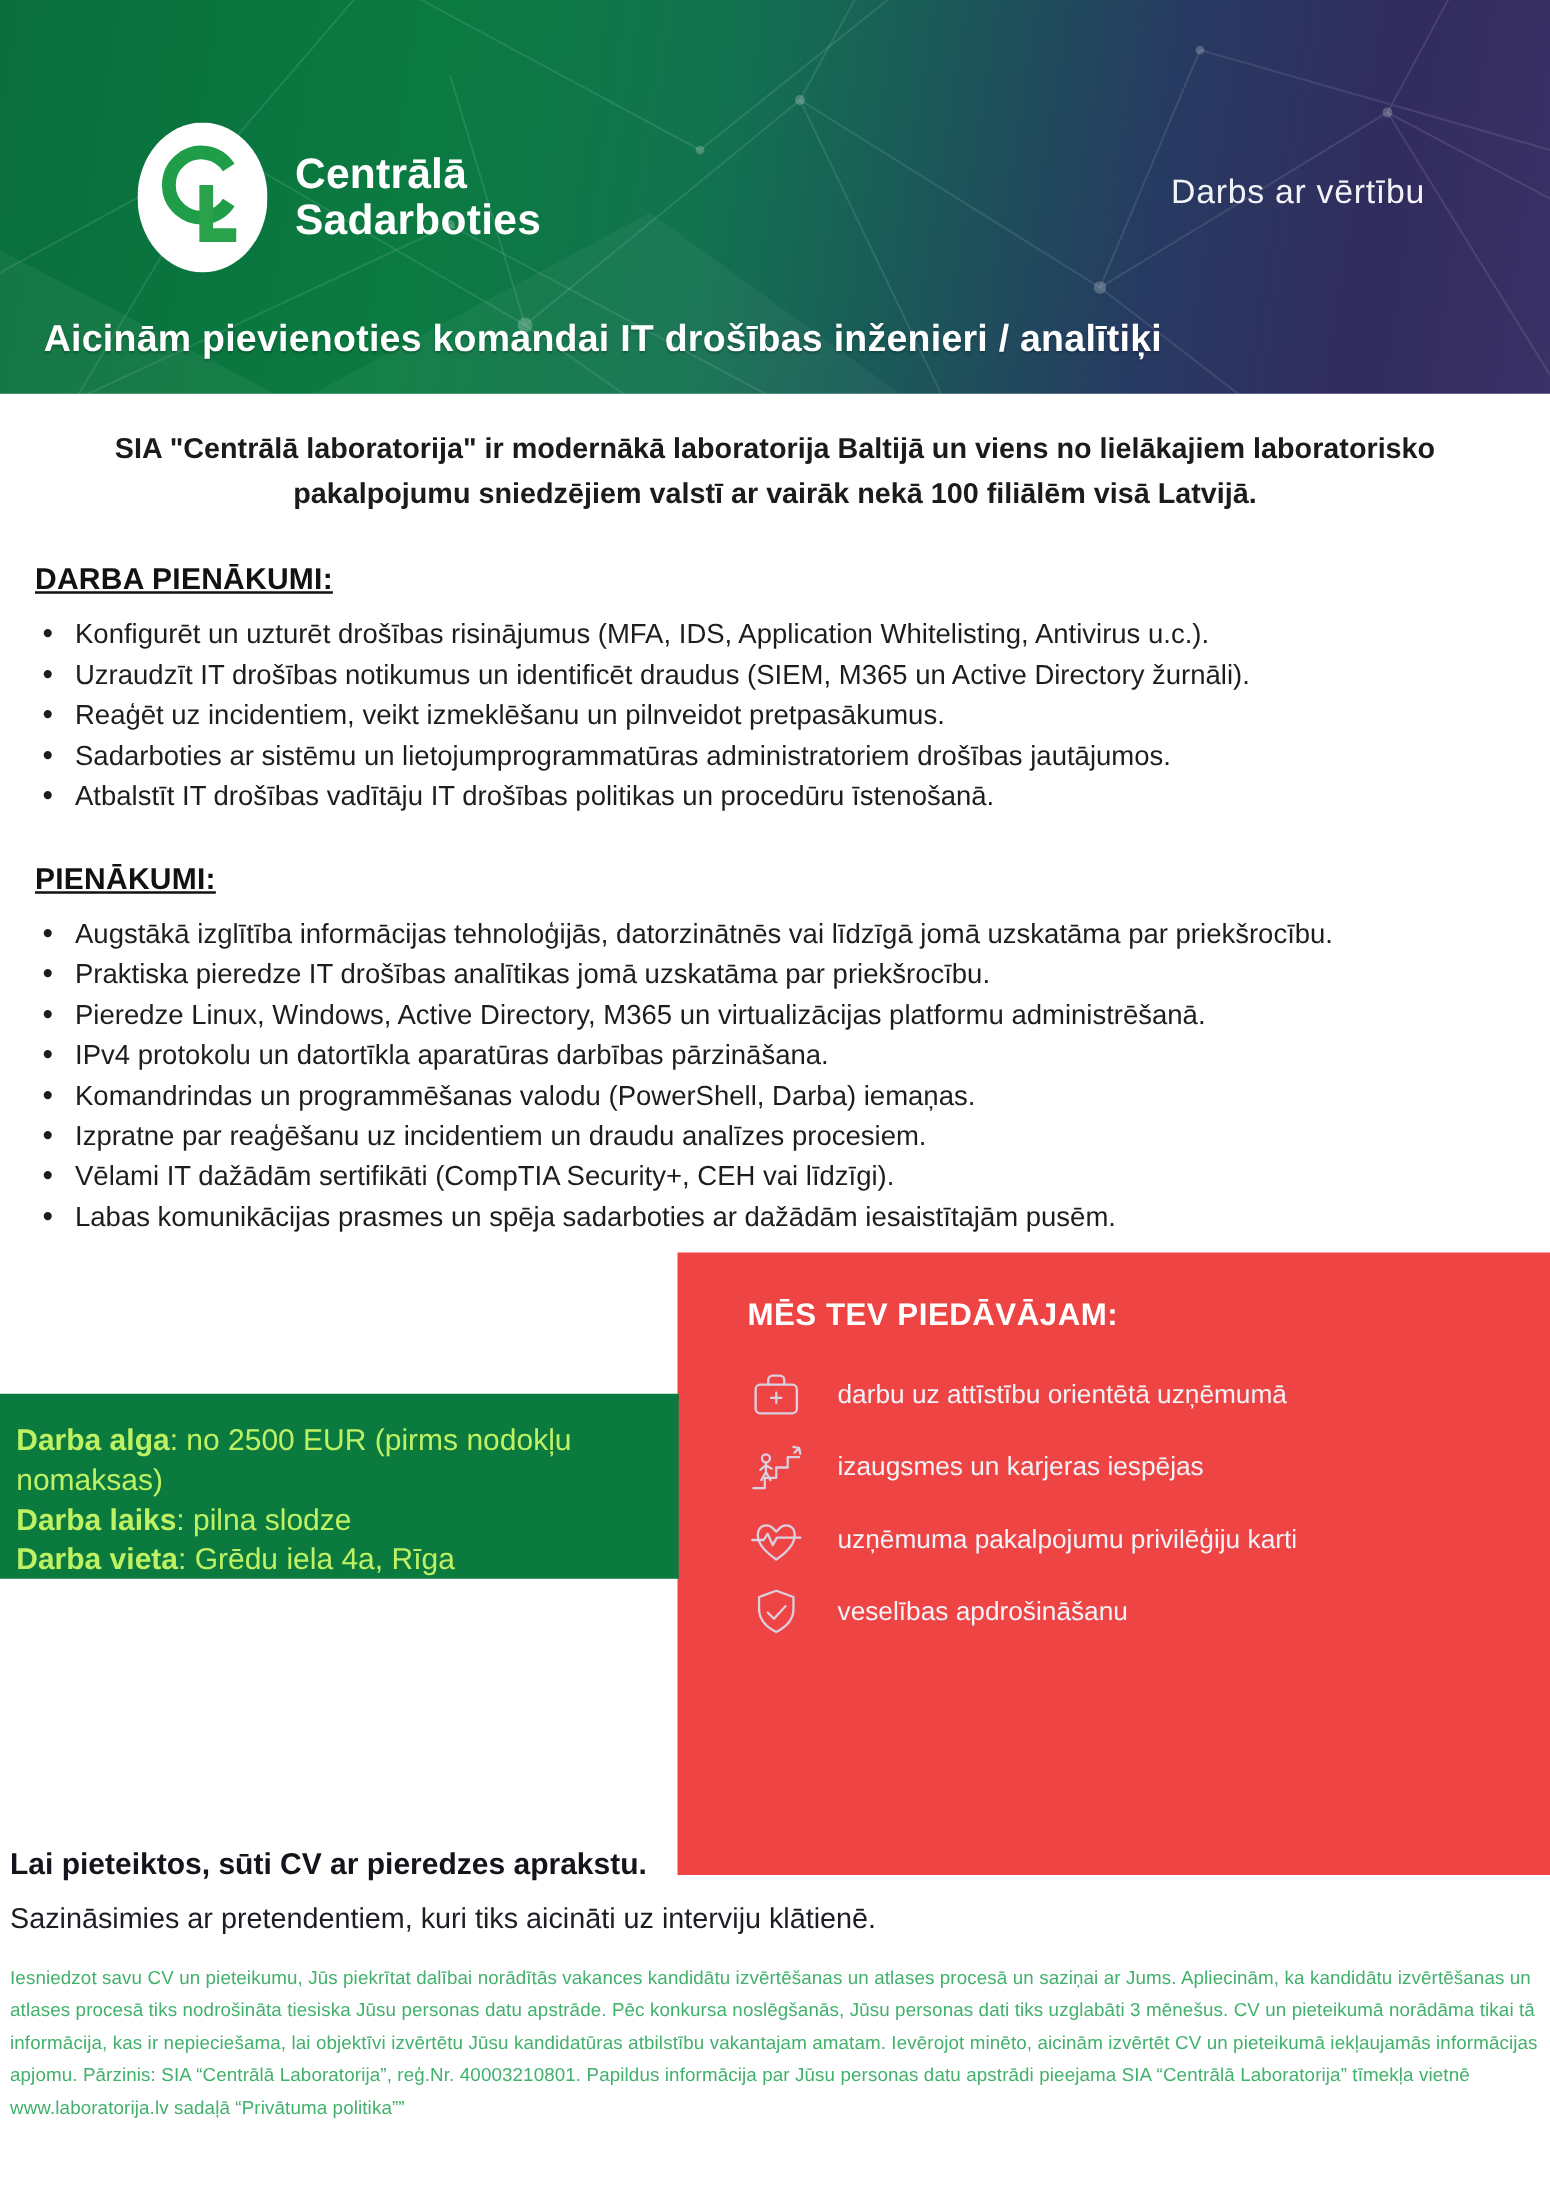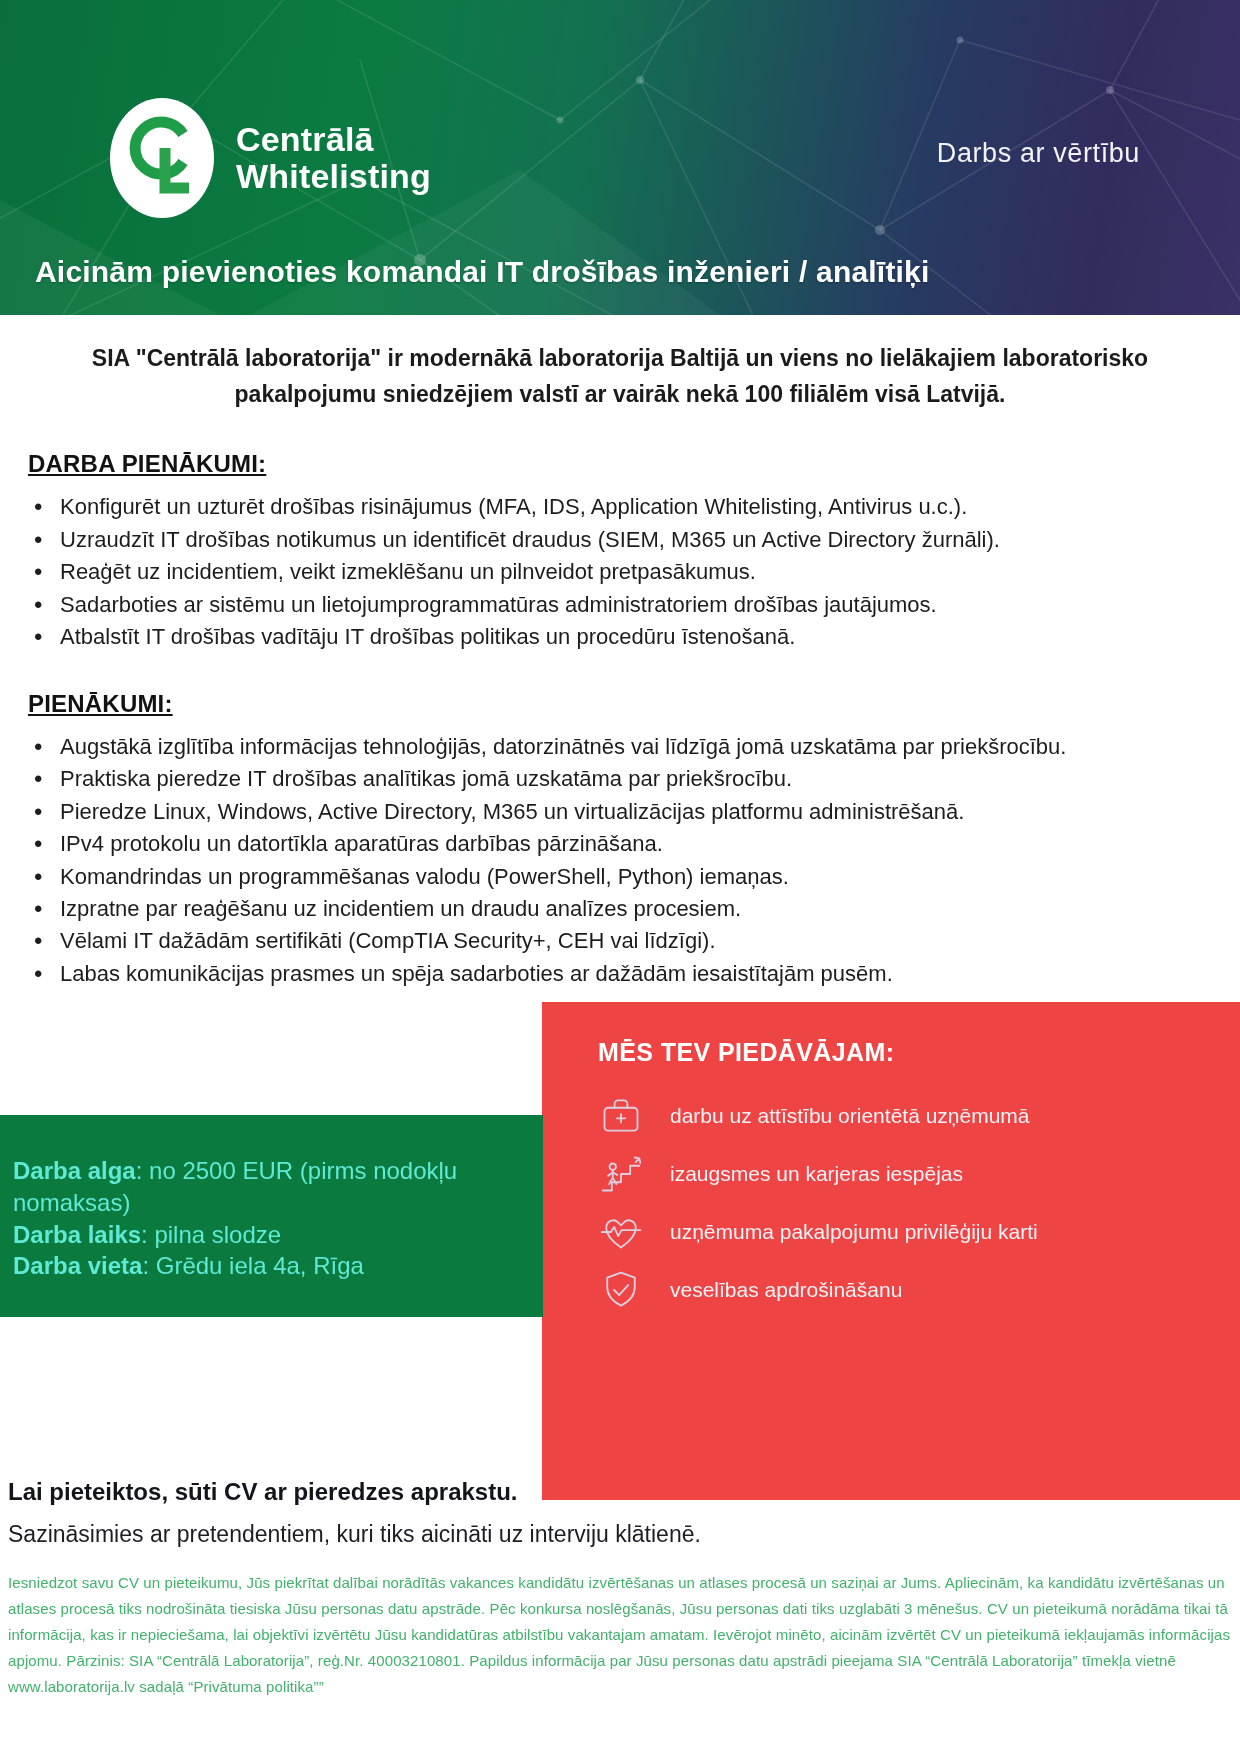--- a/index.html
+++ b/index.html
@@ -56,22 +56,22 @@
   }
   .offer-heading {
     font-size: 25px; font-weight: 800; color: #ffffff; letter-spacing: .4px; margin-bottom: 26px;
   }
   .offer-row { display: flex; align-items: center; gap: 26px; margin-bottom: 12px; }
   .oicon { width: 46px; height: 46px; flex: 0 0 46px; display: flex; align-items: center; justify-content: center; }
   .oicon svg { width: 44px; height: 44px; stroke: #d9dcee; fill: none; stroke-width: 2; stroke-linecap: round; stroke-linejoin: round; opacity: .92; }
   .offer-label { font-size: 21px; line-height: 1.25; }
 
   .details-box {
-    position: absolute; top: 113px; left: 0; width: 543px; height: 202px;
-    background: #0b7a3f; color: #5eead4; padding: 40px 18px 0 13px;
+    position: absolute; top: 113px; left: 0; width: 543px; height: 148px;
+    background: #0b7a3f; color: #bef264; padding: 22px 18px 0 13px;
     font-size: 24px; line-height: 1.32;
   }
   .details-box b { font-weight: 700; }
 
   
   .cta-bold { margin: 34px 20px 0 8px; font-size: 24px; font-weight: 800; color: #14141c; }
   .cta-regular { margin: 15px 20px 0 8px; font-size: 23px; color: #1d1d24; }
   .legal {
     margin: 22px 6px 0 8px; color: #41b16c;
     font-size: 15px; line-height: 1.72; letter-spacing: .1px;
@@ -106,21 +106,21 @@
     </svg>
 
     <div class="brand">
       <svg class="logo-mark" viewBox="0 0 104 120">
         <ellipse cx="52" cy="60" rx="52" ry="60" fill="#ffffff"></ellipse>
         <path d="M73 36 A26 26 0 1 0 73 64" stroke="#1f9d49" stroke-width="11" fill="none" stroke-linecap="butt"></path>
         <path d="M55 50 V90 H79" stroke="#2aa14b" stroke-width="11" fill="none" stroke-linecap="butt"></path>
       </svg>
       <div class="brand-name">
         <span>Centrālā</span>
-        <span>Whitelisting</span>
+        <span>Sadarboties</span>
       </div>
     </div>
 
     <div class="tagline">Darbs ar vērtību</div>
     <h1 class="hero-title">Aicinām pievienoties komandai IT drošības inženieri / analītiķi</h1>
   </header>
 
   <main>
 
     <p class="intro">SIA "Centrālā laboratorija" ir modernākā laboratorija Baltijā un viens no lielākajiem laboratorisko pakalpojumu sniedzējiem valstī ar vairāk nekā 100 filiālēm visā Latvijā.</p>
@@ -133,21 +133,21 @@
       <li>Sadarboties ar sistēmu un lietojumprogrammatūras administratoriem drošības jautājumos.</li>
       <li>Atbalstīt IT drošības vadītāju IT drošības politikas un procedūru īstenošanā.</li>
     </ul>
 
     <h2 class="section-heading">PIENĀKUMI:</h2>
     <ul class="bullets">
       <li>Augstākā izglītība informācijas tehnoloģijās, datorzinātnēs vai līdzīgā jomā uzskatāma par priekšrocību.</li>
       <li>Praktiska pieredze IT drošības analītikas jomā uzskatāma par priekšrocību.</li>
       <li>Pieredze Linux, Windows, Active Directory, M365 un virtualizācijas platformu administrēšanā.</li>
       <li>IPv4 protokolu un datortīkla aparatūras darbības pārzināšana.</li>
-      <li>Komandrindas un programmēšanas valodu (PowerShell, Python) iemaņas.</li>
+      <li>Komandrindas un programmēšanas valodu (PowerShell, Darba) iemaņas.</li>
       <li>Izpratne par reaģēšanu uz incidentiem un draudu analīzes procesiem.</li>
       <li>Vēlami IT dažādām sertifikāti (CompTIA Security+, CEH vai līdzīgi).</li>
       <li>Labas komunikācijas prasmes un spēja sadarboties ar dažādām iesaistītajām pusēm.</li>
     </ul>
 
     <div class="boxes">
 
       <section class="offer-box">
         <h3 class="offer-heading">MĒS TEV PIEDĀVĀJAM:</h3>
 

